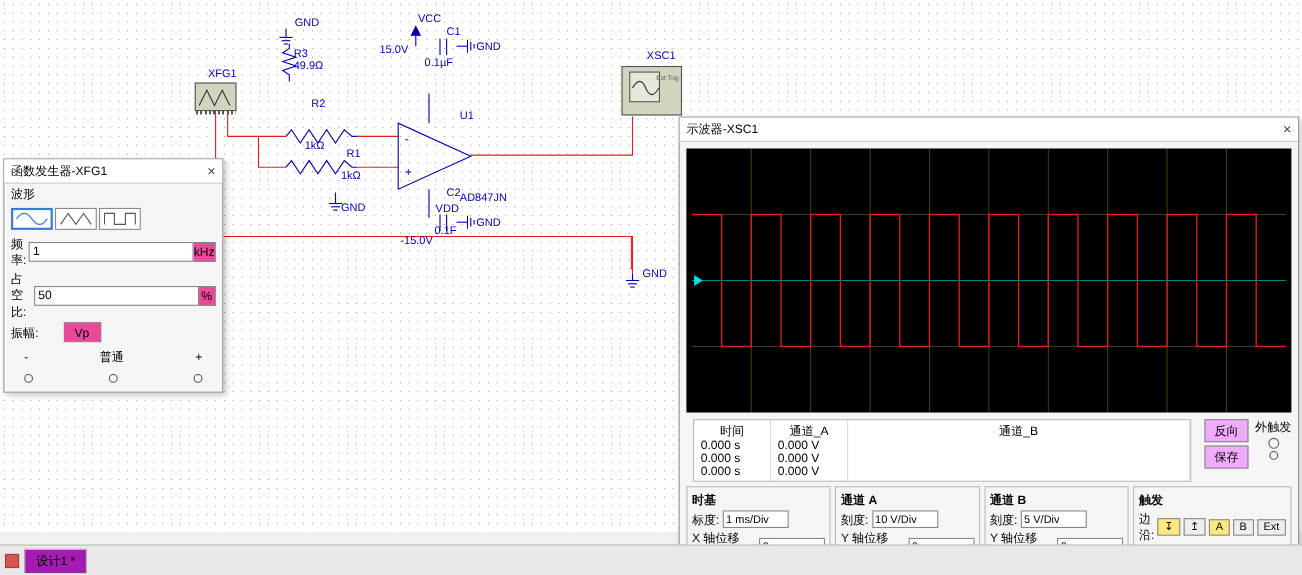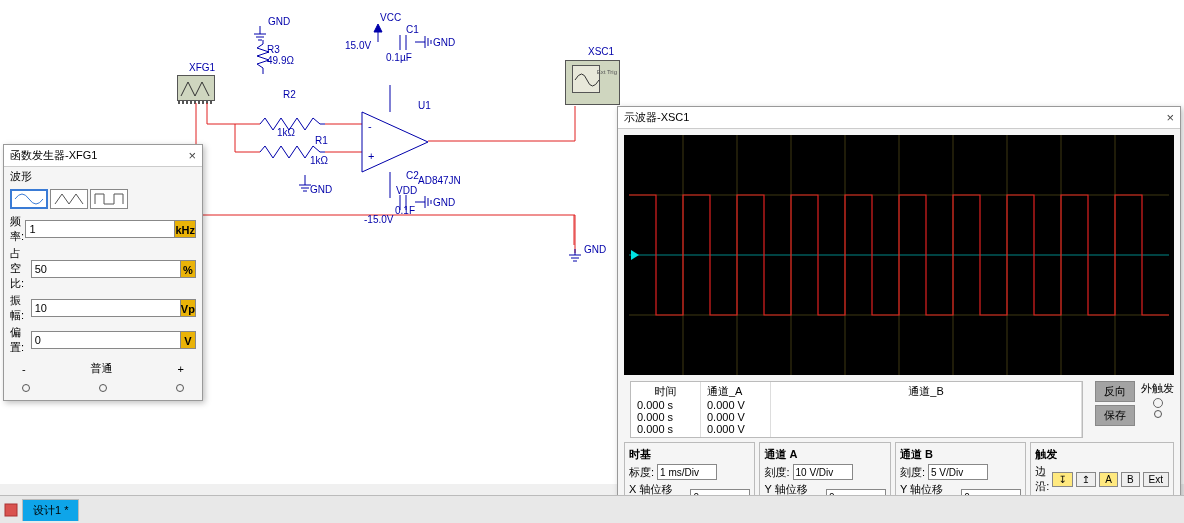--- a/index.html
+++ b/index.html
@@ -1,32 +1,32 @@
 <!DOCTYPE html>
 <html><head>
 <meta charset="utf-8">
 <style>
   * { box-sizing: border-box; font-family: "Microsoft YaHei", Arial, sans-serif; font-size: 11px; margin: 0; padding: 0; }
   body { background: #f0f0f0; width: 1184px; height: 523px; position: relative; overflow: hidden; }
   .canvas { position: absolute; left: 0; top: 0; width: 1184px; height: 484px; background: #fff; background-image: radial-gradient(#888 0.5px, transparent 0.5px); background-size: 8px 8px; }
   .tab-bar { position: absolute; left: 0; bottom: 0; height: 28px; width: 100%; background: #e8e8e8; border-top: 1px solid #bbb; display: flex; align-items: center; padding-left: 4px; }
   .tab-bar .icon { width: 14px; height: 14px; margin-right: 4px; }
-  .tab-bar .tab { padding: 3px 10px; background: #0ea5e9; border: 1px solid #bbb; border-bottom: none; font-size: 11px; }
+  .tab-bar .tab { padding: 3px 10px; background: #a21caf; border: 1px solid #bbb; border-bottom: none; font-size: 11px; }
   
   .dlg { position: absolute; background: #f5f5f5; border: 1px solid #999; box-shadow: 2px 2px 6px rgba(0,0,0,.25); }
   .dlg-title { height: 22px; background: #fff; border-bottom: 1px solid #ccc; display: flex; align-items: center; padding: 0 6px; justify-content: space-between; font-size: 11px; }
   .dlg-close { cursor: pointer; font-size: 13px; color: #444; }
   .row { display: flex; align-items: center; margin: 2px 6px; }
   .row label { width: 48px; font-size: 11px; }
   .row input { flex: 1; height: 18px; border: 1px solid #888; padding: 0 3px; font-size: 11px; }
-  .unit { width: 34px; height: 18px; border: 1px solid #888; border-left: none; text-align: center; line-height: 18px; font-size: 11px; background: #eab308; font-weight: bold; }
+  .unit { width: 34px; height: 18px; border: 1px solid #888; border-left: none; text-align: center; line-height: 18px; font-size: 11px; background: #ec4899; }
   .wave-btns { display: flex; gap: 2px; padding: 3px 6px; }
   .wave-btn { width: 38px; height: 20px; border: 1px solid #888; background: #fff; display: flex; align-items: center; justify-content: center; }
   .wave-btn.active { border: 2px solid #3a7bd5; }
-  .btn { border: 1px solid #888; background: #a3a3a3; padding: 2px 8px; font-size: 11px; cursor: pointer; }
+  .btn { border: 1px solid #888; background: #f0abfc; padding: 2px 8px; font-size: 11px; cursor: pointer; }
   .btn.disabled { color: #999; background: #f2f2f2; }
   
   .scope-view { background: #000; margin: 6px; position: relative; height: 240px; }
   .scope-svg { width: 100%; height: 100%; }
   .cursor-panel { display: flex; margin: 0 6px; border: 1px solid #bbb; background: #fff; font-size: 10px; }
   .cursor-col { padding: 2px 6px; border-right: 1px solid #ddd; }
   .arrow-btn { display:inline-block; width:12px; height:12px; border:1px solid #888; background:#eee; font-size:9px; text-align:center; line-height:11px; cursor:pointer; }
   .ctrl-row { display: flex; gap: 4px; margin: 4px 6px; }
   .ctrl-grp { border: 1px solid #bbb; padding: 4px; flex: 1; font-size: 10px; }
   .ctrl-grp .hdr { font-weight: bold; margin-bottom: 2px; }
@@ -188,27 +188,21 @@
       <input value="1" style="">
       <div class="unit">kHz</div>
     </div>
   <div class="row">
       <label>占空比:</label>
       <input value="50" style="">
       <div class="unit">%</div>
     </div>
   <div class="row">
       <label>振幅:</label>
-      <input value="10" style="">
       <div class="unit">Vp</div>
-    </div>
-  <div class="row">
-      <label>偏置:</label>
-      <input value="0" style="">
-      <div class="unit">V</div>
     </div>
   <div style="display:flex;justify-content:space-between;align-items:center;padding:4px 18px 8px">
     <span>-</span>
     <span>普通</span>
     <span>+</span>
   </div>
   <div style="display:flex;justify-content:space-between;padding:0 18px 8px">
     <span style="width:8px;height:8px;border:1px solid #555;border-radius:50%"></span>
     <span style="width:8px;height:8px;border:1px solid #555;border-radius:50%"></span>
     <span style="width:8px;height:8px;border:1px solid #555;border-radius:50%"></span>
@@ -244,21 +238,21 @@
 
   <div style="display:flex;align-items:flex-start;margin:0 6px;gap:6px">
     <div class="cursor-panel" style="flex:1">
       <div class="cursor-col" style="width:70px">
         <div style="text-align:center">时间</div>
         <div>0.000 s</div>
         <div>0.000 s</div>
         <div>0.000 s</div>
       </div>
       <div class="cursor-col" style="width:70px">
-        <div style="">通道_A</div>
+        <div style="text-align:center">通道_A</div>
         <div>0.000 V</div>
         <div>0.000 V</div>
         <div>0.000 V</div>
       </div>
       <div class="cursor-col" style="flex:1">
         <div style="text-align:center">通道_B</div>
       </div>
     </div>
     <div style="display:flex;flex-direction:column;gap:3px">
       <button class="btn">反向</button>

